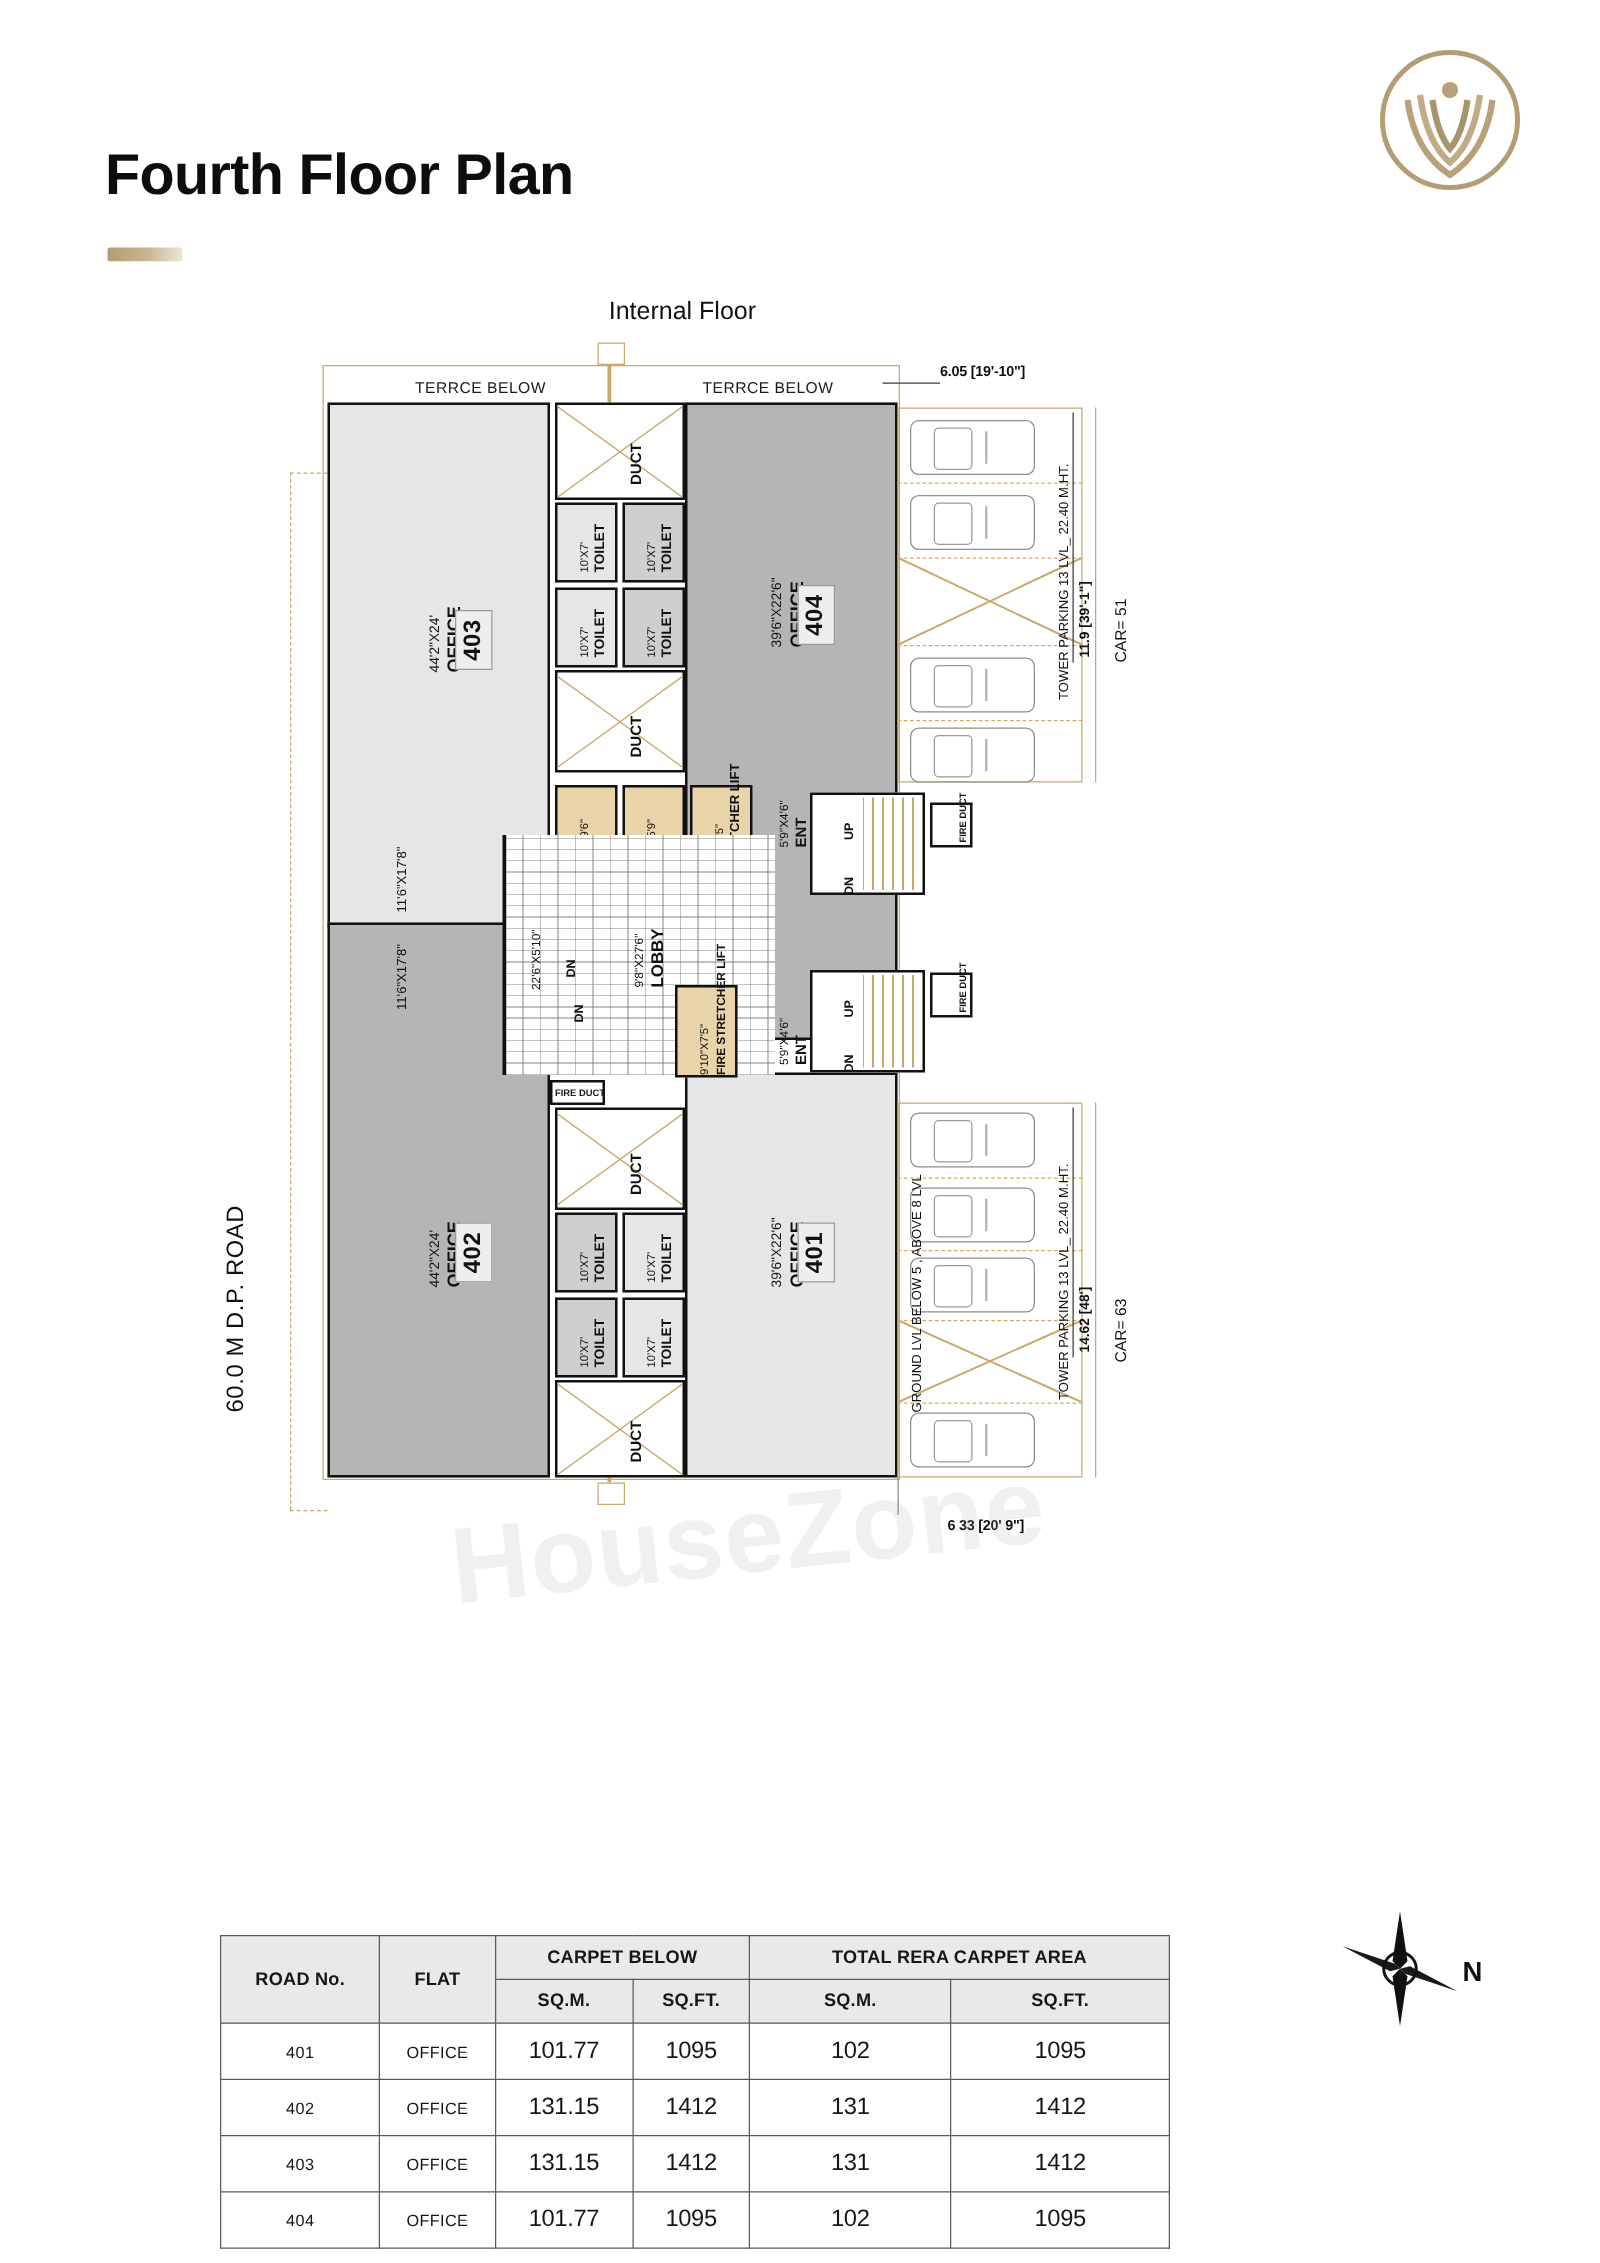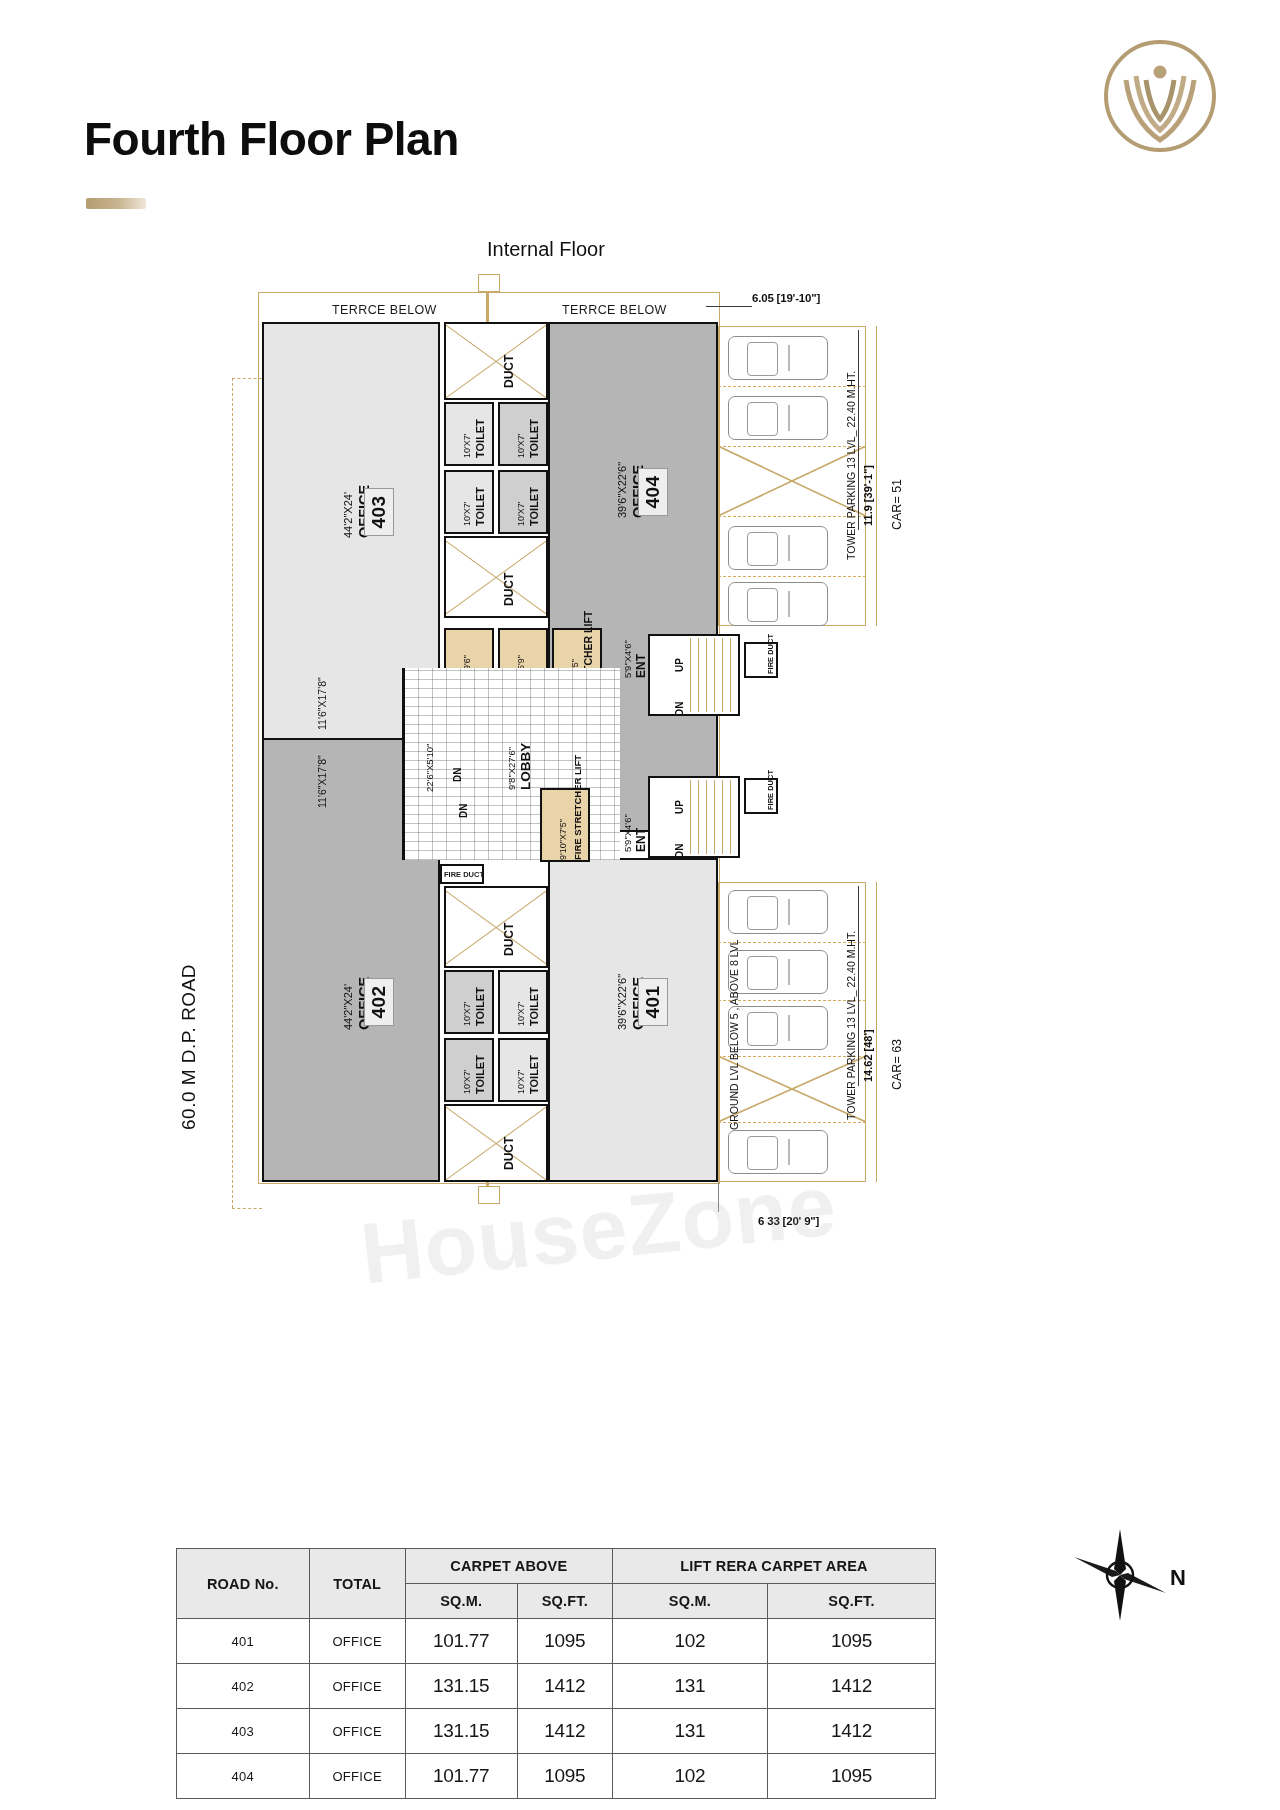--- a/index.html
+++ b/index.html
@@ -298,23 +298,23 @@
     <polygon points="96,68 54,54 50,50 58,48" fill="#1a1a1a"></polygon>
     <circle cx="50" cy="50" r="13" fill="none" stroke="#111" stroke-width="2.4"></circle>
   </svg>
   <div id="compass-n">N</div>
 </div>
 
 <table id="area-table">
   <thead>
     <tr>
       <th rowspan="2">ROAD No.</th>
-      <th rowspan="2">TOTAL</th>
-      <th colspan="2">CARPET ABOVE</th>
-      <th colspan="2">LIFT RERA  CARPET  AREA</th>
+      <th rowspan="2">FLAT</th>
+      <th colspan="2">CARPET BELOW</th>
+      <th colspan="2">TOTAL RERA  CARPET  AREA</th>
     </tr>
     <tr>
       <th>SQ.M.</th>
       <th>SQ.FT.</th>
       <th>SQ.M.</th>
       <th>SQ.FT.</th>
     </tr>
   </thead>
   <tbody>
     <tr>

